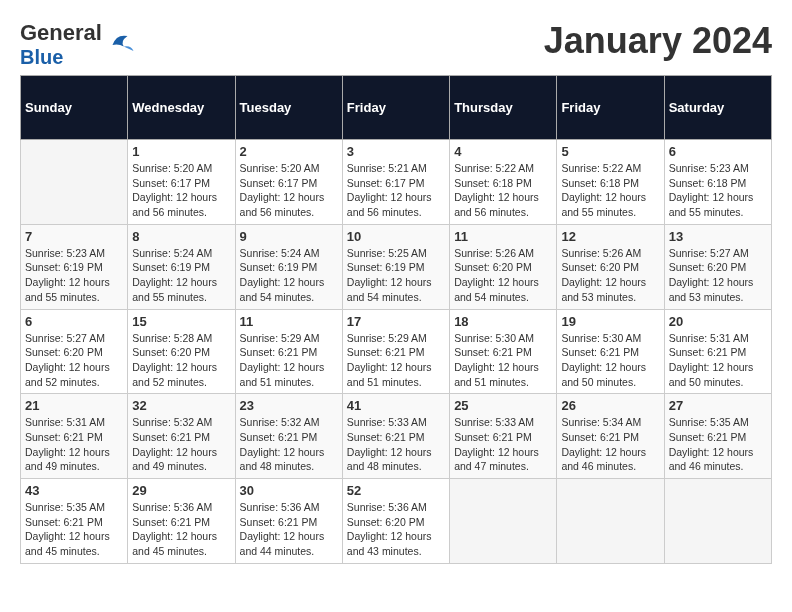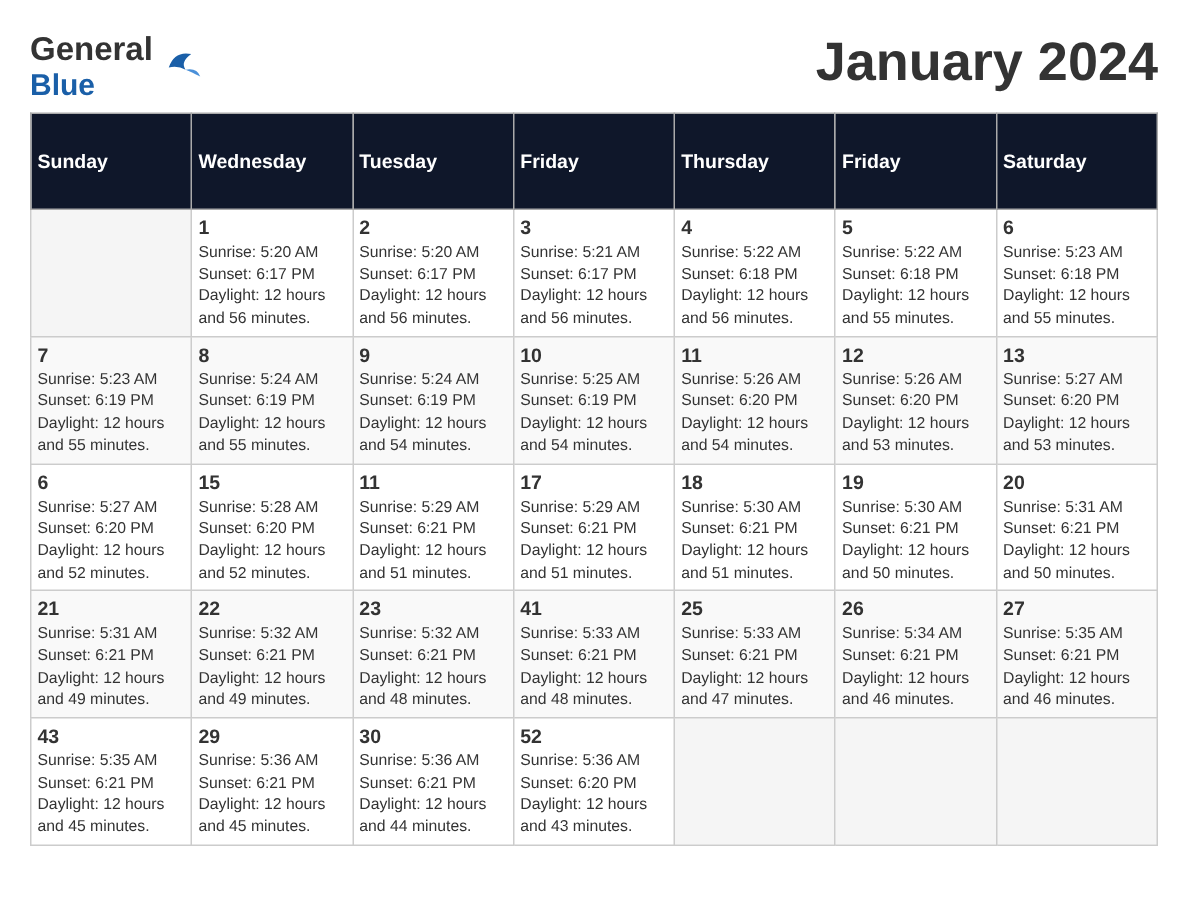--- a/index.html
+++ b/index.html
@@ -205,21 +205,21 @@
           <span class="day-number">20</span>
           <div class="day-info">Sunrise: 5:31 AM<br>Sunset: 6:21 PM<br>Daylight: 12 hours and 50 minutes.</div>
         </td>
       </tr>
       <tr>
         <td>
           <span class="day-number">21</span>
           <div class="day-info">Sunrise: 5:31 AM<br>Sunset: 6:21 PM<br>Daylight: 12 hours and 49 minutes.</div>
         </td>
         <td>
-          <span class="day-number">22</span>
+          <span class="day-number">32</span>
           <div class="day-info">Sunrise: 5:32 AM<br>Sunset: 6:21 PM<br>Daylight: 12 hours and 49 minutes.</div>
         </td>
         <td>
           <span class="day-number">23</span>
           <div class="day-info">Sunrise: 5:32 AM<br>Sunset: 6:21 PM<br>Daylight: 12 hours and 48 minutes.</div>
         </td>
         <td>
           <span class="day-number">41</span>
           <div class="day-info">Sunrise: 5:33 AM<br>Sunset: 6:21 PM<br>Daylight: 12 hours and 48 minutes.</div>
         </td>

